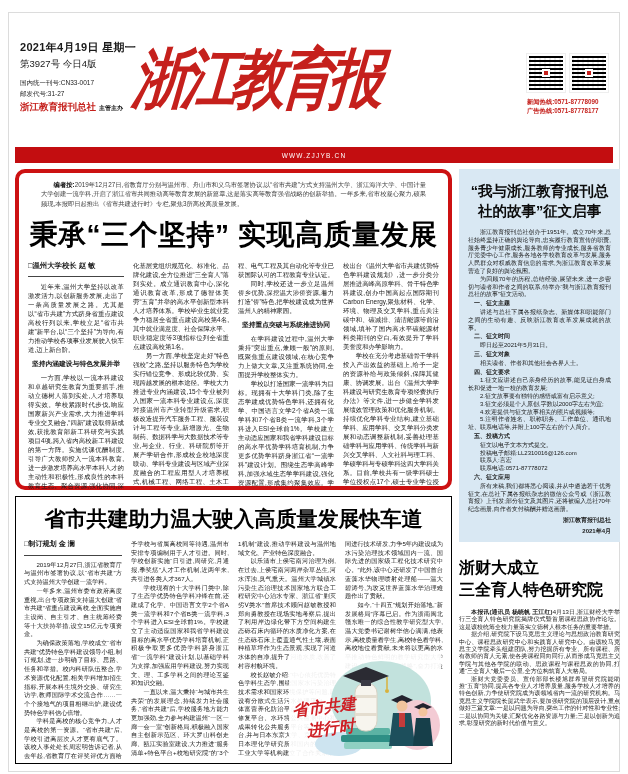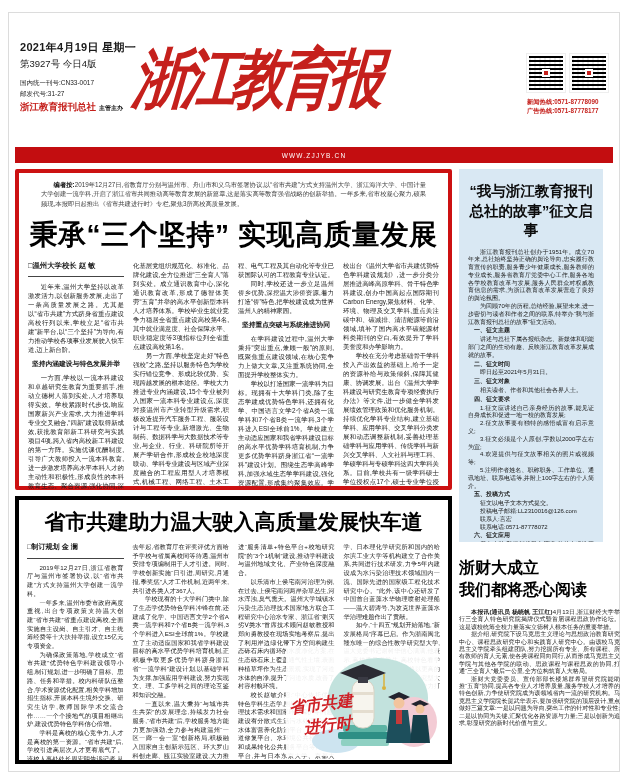--- a/index.html
+++ b/index.html
@@ -38,40 +38,40 @@
   .hotlines { margin-top:5px; }
   .hotline { font-size:6.3px; font-weight:bold; color:#c5201c; line-height:9px; white-space:nowrap; }
 
   .site-bar {
     position:absolute; left:15px; top:147px; width:598px; height:16px;
     background:#c30d10; color:#fff; font-size:6.5px; letter-spacing:1.2px;
     display:flex; align-items:center; justify-content:center;
   }
 
   
-  .lead { position:absolute; left:15px; top:169px; width:437px; height:321px; border:4px solid #cc1112; border-radius:2px; background:#fff; padding:7px 9px 5px; }
+  .lead { position:absolute; left:15px; top:169px; width:437px; height:321px; border:4px solid #cc1112; border-radius:10px; background:#fff; padding:7px 9px 5px; }
   .editor-note { font-size:6.3px; line-height:9.4px; color:#3c3c3c; text-align:justify; padding:0 13px; text-indent:2em; }
   .editor-note b { color:#111; }
   .lead-headline { font-size:28px; font-weight:900; text-align:center; margin:8px 0 7px; color:#000; white-space:nowrap; letter-spacing:.5px; }
   .colbody { column-gap:9px; text-align:justify; overflow:hidden; column-fill:auto; }
   .lead-body { column-count:4; height:230px; font-size:6.4px; line-height:9px; }
   .colbody p, .colbody h4 { margin:0; }
   .blk-p { text-indent:2em; }
   .blk-h { font-weight:bold; text-align:center; margin:5px 0 !important; font-size:1.06em; }
   .blk-by { font-weight:bold; font-size:1.15em; border-bottom:1px solid #444; padding-bottom:6px; margin-bottom:5px !important; }
   .blk-sign { text-align:right; font-weight:bold; margin-top:3px !important; }
 
   
-  .notice { position:absolute; left:459px; top:169px; width:144px; height:373px; background:#d9e8f3; padding:13px 9px 8px; overflow:hidden; }
+  .notice { position:absolute; left:459px; top:169px; width:161px; height:373px; background:#d9e8f3; padding:13px 9px 8px; overflow:hidden; }
   .notice-title { font-size:14.5px; font-weight:900; text-align:center; line-height:19.5px; margin-bottom:8px; color:#0c0c0c; }
   .notice-body { font-size:6px; line-height:7.8px; text-align:justify; }
   .notice-body h4 { text-align:left; text-indent:1em; margin:1px 0 !important; font-size:1em; }
 
   
-  .city { position:absolute; left:15px; top:496px; width:437px; height:268px; border:4px solid #000000; padding:5px 8px; overflow:hidden; }
+  .city { position:absolute; left:15px; top:496px; width:437px; height:268px; border:1px solid #000000; padding:5px 8px; overflow:hidden; }
   .city-headline { font-size:21px; font-weight:900; text-align:center; margin:3px 0 7px; white-space:nowrap; color:#000; }
   .city-body { column-count:4; height:224px; font-size:6.2px; line-height:8.7px; }
   .illus { position:absolute; right:10px; bottom:4px; width:152px; height:108px; }
 
   
   .zufe { position:absolute; left:459px; top:557px; width:161px; height:205px; overflow:hidden; }
   .zufe-title { font-size:16px; font-weight:700; line-height:21.5px; color:#000; }
   .zufe-body { margin-top:9px; font-size:6px; line-height:7.4px; text-align:justify; }
 </style>
 </head>
@@ -193,20 +193,20 @@
     <g font-family="'DejaVu Serif',serif" font-style="italic" font-weight="bold" fill="#cf2026" transform="rotate(-7 30 65)">
       <text x="4" y="62" font-size="16">省市共建</text>
       <text x="16" y="84" font-size="16">进行时</text>
     </g>
   </svg>
 </div>
 
 <div class="zufe">
   <div class="zufe-title">
     <div>浙财大成立</div>
-    <div>我们都将悉心阅读</div>
+    <div>三全育人特色研究院</div>
   </div>
   <div class="zufe-body">
       <p class="blk-p"><b>本报讯(通讯员 杨晓帆 王江红)</b>4月13日,浙江财经大学举行三全育人特色研究院揭牌仪式暨首届课程思政协作论坛。这是该校统筹全校力量落实立德树人根本任务的重要举措。</p>
       <p class="blk-p">据介绍,研究院下设马克思主义理论与思想政治教育研究中心、课程思政研究中心和实践育人研究中心。由该校马克思主义学院牵头组建团队,努力挖掘所有专业、所有课程、所有教师的育人元素,使各类课程同向同行,从而形成马克思主义学院与其他各学院的联动、思政课程与课程思政的协同,打通“三全育人”最后一公里,全方位构筑育人大格局。</p>
       <p class="blk-p">浙财大党委委员、宣传部部长楼旭群希望研究院能助推“五育”协同,提高各专业人才培养质量,服务学校人才培养的特色创新,力争使研究院成为该领域省内一流的研究机构。马克思主义学院院长贺武华表示,要加强研究院的顶层设计,重点做好三篇文章:一是以问题为导向,突出工作的针对性和专业性;二是以协同为关键,汇聚优化各路资源与力量;三是以创新为追求,彰显研究的新时代价值与意义。</p>
     </div>
 </div>
 
 </body></html>

